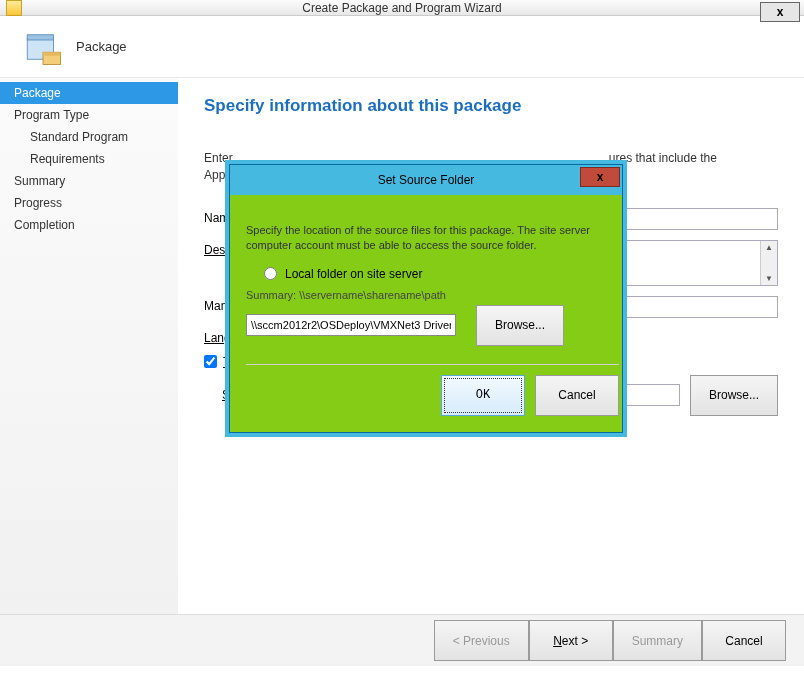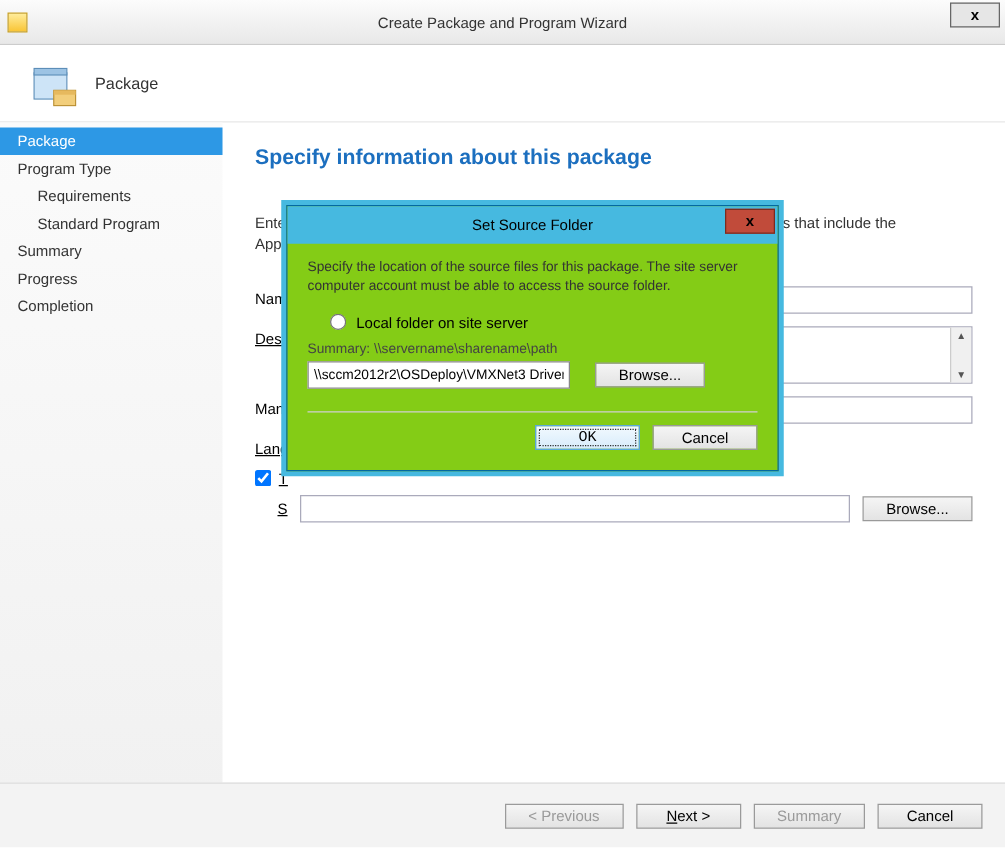--- a/index.html
+++ b/index.html
@@ -1,19 +1,19 @@
 <!DOCTYPE html>
 <html><head>
 <meta charset="utf-8">
 <style>
 * { box-sizing: border-box; margin: 0; padding: 0; font-family: "Segoe UI", Tahoma, sans-serif; font-size: 12px; }
 body { background: #fff; width: 804px; height: 678px; position: relative; overflow: hidden; }
 
 
-.titlebar { height: 36px; background: linear-gradient(#fcfcfc,#e8e8e8); border-bottom: 1px solid #ccc; display: flex; align-items: center; position: relative; }
+.titlebar { height: 16px; background: linear-gradient(#fcfcfc,#e8e8e8); border-bottom: 1px solid #ccc; display: flex; align-items: center; position: relative; }
 .titlebar .sys-icon { width: 16px; height: 16px; margin-left: 6px; background: linear-gradient(#ffec9a,#f9c536); border:1px solid #c9a227; }
 .titlebar .title { position:absolute; left:0; right:0; text-align:center; font-size:12px; color:#333; }
 .titlebar .close { position:absolute; right:4px; top:2px; width:40px; height:20px; background:#e6e6e6; border:1px solid #666; display:flex; align-items:center; justify-content:center; font-weight:bold; }
 
 
 .header { height: 62px; background:#fff; display:flex; align-items:center; padding-left:22px; border-bottom:1px solid #e7e7e7; }
 .header .icon { width:42px; height:42px; margin-right:12px; }
 .header .lbl { font-size:13px; color:#333; }
 
 
@@ -27,31 +27,31 @@
 .row { display:flex; align-items:flex-start; margin-bottom:10px; }
 .row .lab { width:66px; padding-top:3px; }
 .row input[type=text] { flex:1; border:1px solid #aab; height:22px; padding:0 4px; background:#fff; }
 .desc-box { flex:1; height:46px; border:1px solid #aab; position:relative; background:#fff; }
 .desc-box .sc { position:absolute; right:0; top:0; width:17px; height:100%; background:#f0f0f0; border-left:1px solid #ccc; display:flex; flex-direction:column; justify-content:space-between; align-items:center; }
 .desc-box .arr { font-size:8px; color:#555; padding:2px 0;}
 .chk-row { display:flex; align-items:center; margin:10px 0 6px 0; }
 .chk-row input { margin-right:6px; }
 .src-row { display:flex; align-items:center; margin-left:18px; gap:10px; }
 .src-row input { flex:1; border:1px solid #aab; height:22px; background:#fff;}
-.btn { height:20px; border:1px solid #9a9a9a; background:linear-gradient(#f5f5f5,#e3e3e3); padding:0 18px; cursor:default; min-width:84px; }
+.btn { height:41px; border:1px solid #9a9a9a; background:linear-gradient(#f5f5f5,#e3e3e3); padding:0 18px; cursor:default; min-width:84px; }
 .btn:disabled, .btn.disabled { color:#9a9a9a; }
 
 
-.footer { position:absolute; bottom:0; left:0; right:0; height:52px; background:#f3f3f3; border-top:1px solid #ddd; display:flex; justify-content:flex-end; align-items:center; padding-right:18px; gap:10px; }
+.footer { position:absolute; bottom:12px; left:0; right:0; height:52px; background:#f3f3f3; border-top:1px solid #ddd; display:flex; justify-content:flex-end; align-items:center; padding-right:18px; gap:0; }
 
 
 .modal { position:absolute; left:229px; top:164px; width:394px; background:#84cc16; border:1px solid #0369a1; box-shadow:0 0 0 4px #46b9e0; }
 .modal .m-title { height:30px; background:#46b9e0; display:flex; align-items:center; justify-content:center; position:relative; color:#000; font-size:12px; }
 .modal .m-close { position:absolute; right:2px; top:2px; width:40px; height:20px; background:#c14b3a; color:#000; font-weight:bold; display:flex; align-items:center; justify-content:center; border:1px solid #7a2c20;}
-.modal .m-body { padding:12px 16px 16px 16px; }
+.modal .m-body { padding:12px 3px 16px 16px;margin-top:16px; }
 .modal .instr { font-size:11px; color:#333; line-height:1.35; margin-bottom:14px; }
 .modal .group-label { font-size:11px; color:#333; }
 .modal .group-sep { flex:1; height:1px; background:#d0d0d0; margin-left:8px; }
 .modal .group-head { display:flex; align-items:center; margin-bottom:10px; }
 .modal .radio-row { display:flex; align-items:center; margin:4px 0 8px 18px; font-size:11px; }
 .modal .radio-row input { margin-right:8px; }
 .modal .sf-label { font-size:11px; margin-top:18px; }
 .modal .example { font-size:11px; color:#444; }
 .modal .path-row { display:flex; gap:20px; margin-top:4px; align-items:center; }
 .modal .path-row input { width:210px; border:1px solid #888; height:22px; padding:0 4px; font-size:11px; }
@@ -77,22 +77,22 @@
     <rect x="24" y="30" width="20" height="14" fill="#f2ce7b" stroke="#b88c2d"></rect>
     <rect x="24" y="30" width="20" height="4" fill="#e6b95e"></rect>
   </svg>
   <div class="lbl">Package</div>
 </div>
 
 <div class="main">
   <div class="sidebar">
     <div class="item selected">Package</div>
     <div class="item">Program Type</div>
+    <div class="item sub">Standard Program</div>
     <div class="item sub">Requirements</div>
-    <div class="item sub">Standard Program</div>
     <div class="item">Summary</div>
     <div class="item">Progress</div>
     <div class="item">Completion</div>
   </div>
 
   <div class="content">
     <h2>Specify information about this package</h2>
 
     <div style="font-size:11px;color:#333;line-height:1.4;margin-bottom:24px;">
       <span>Enter</span>

